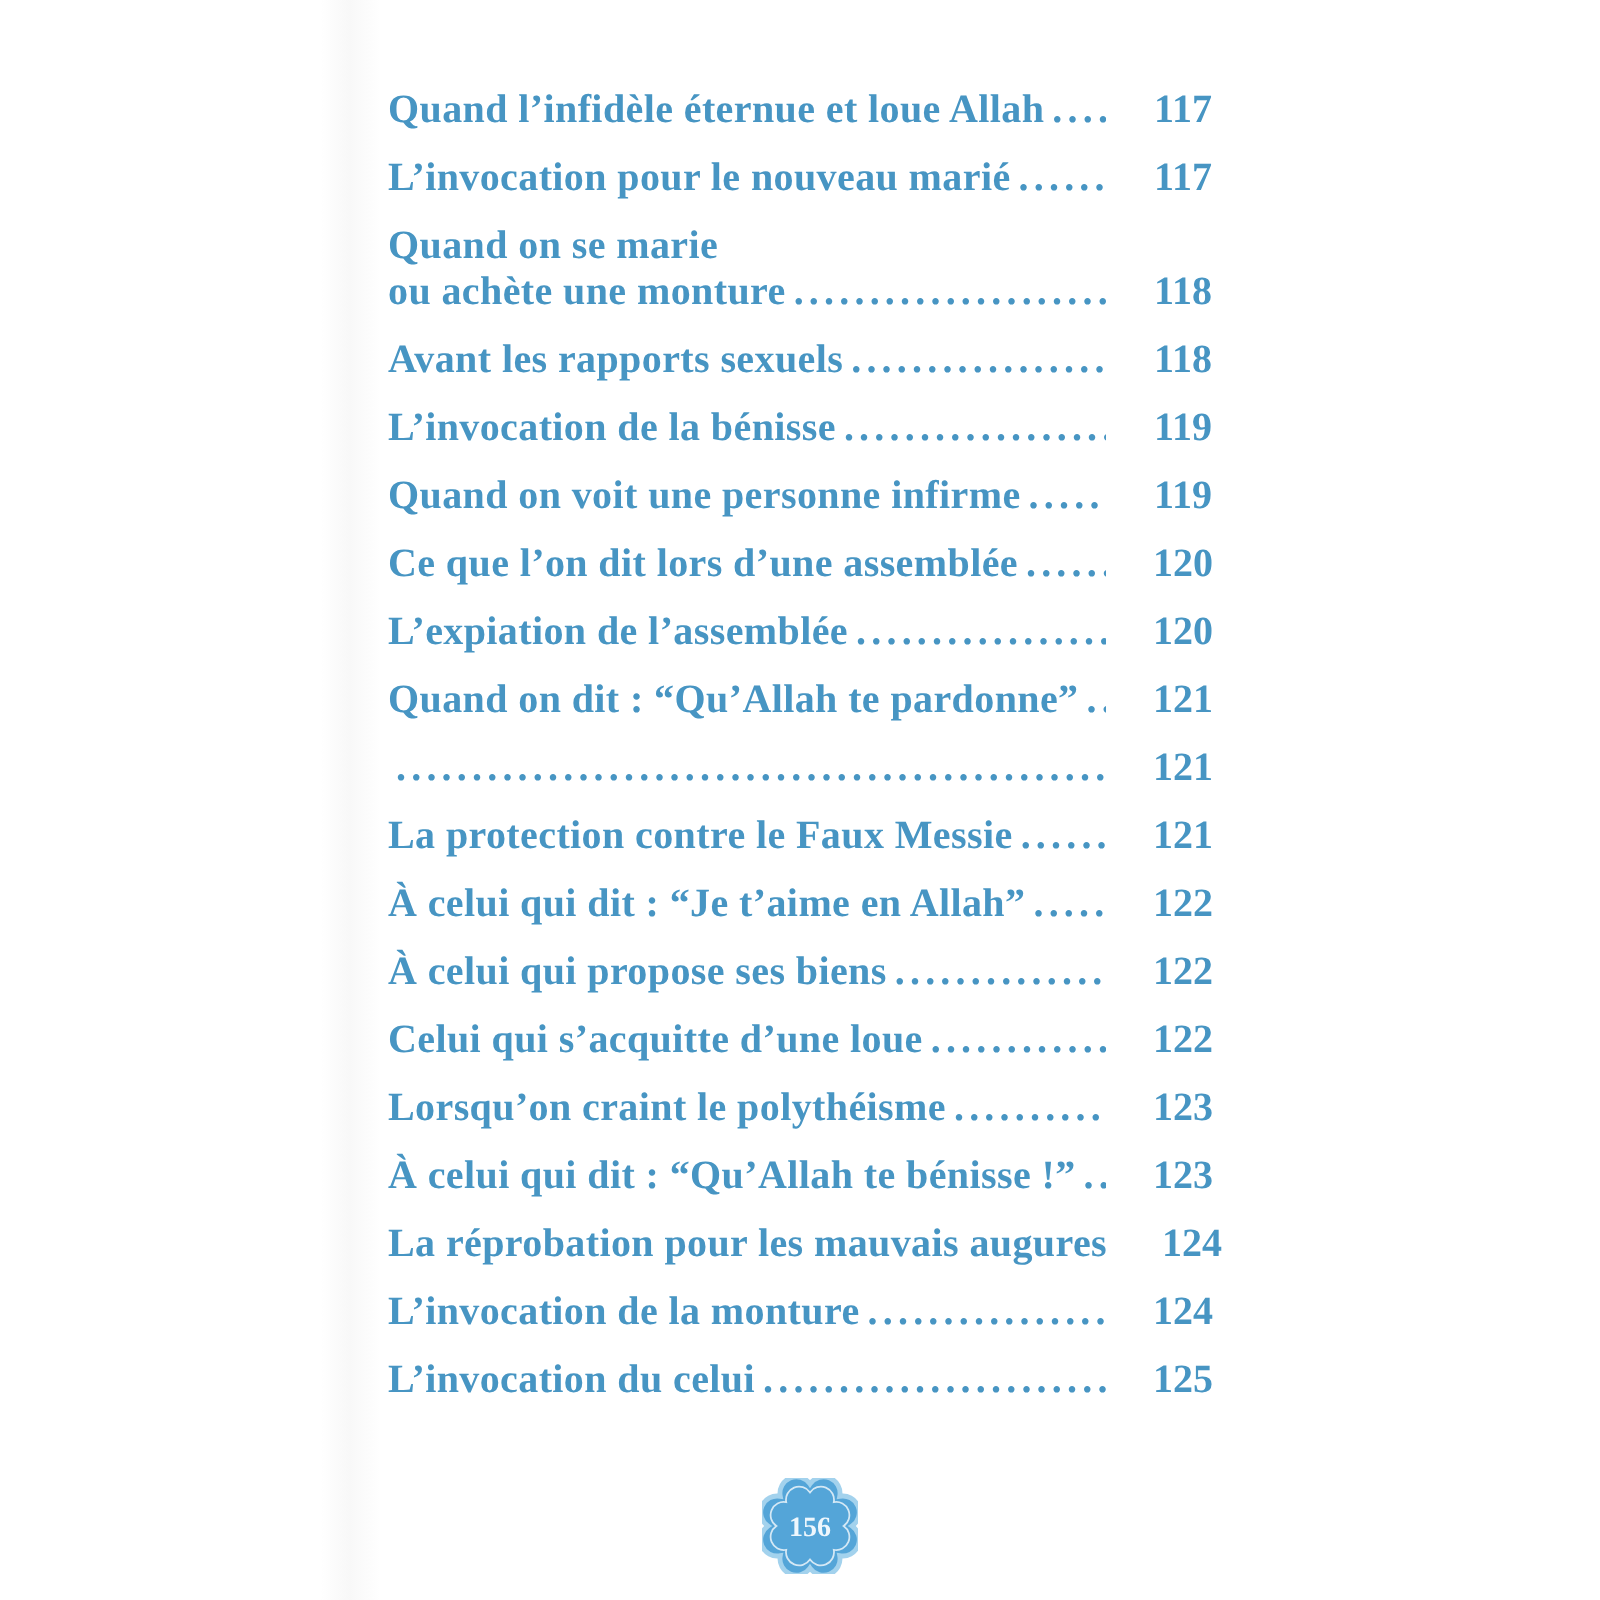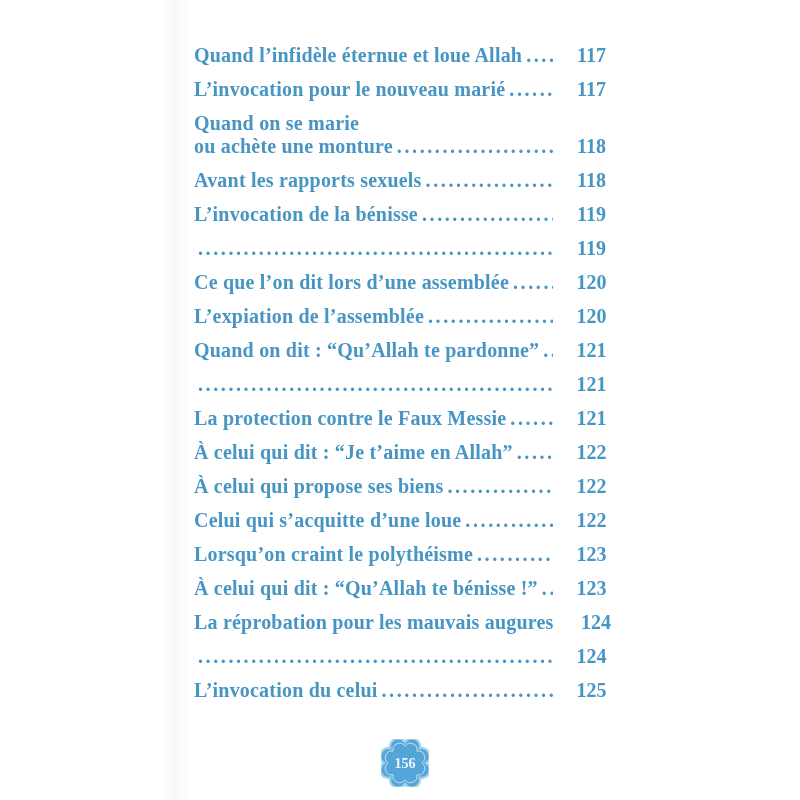--- a/index.html
+++ b/index.html
@@ -108,20 +108,21 @@
       </div>
       <div class="entry">
         <div class="row">
           <span class="title">L’invocation de la bénisse</span>
           <span class="leader">..........................................................................................</span>
           <span class="page-num">119</span>
         </div>
       </div>
       <div class="entry">
         <div class="row">
+          <span class="title">Quand on voit une personne infirme</span>
           <span class="leader">..........................................................................................</span>
           <span class="page-num">119</span>
         </div>
       </div>
       <div class="entry">
         <div class="row">
           <span class="title">Ce que l’on dit lors d’une assemblée</span>
           <span class="leader">..........................................................................................</span>
           <span class="page-num">120</span>
         </div>
@@ -190,20 +191,21 @@
       </div>
       <div class="entry">
         <div class="row">
           <span class="title">La réprobation pour les mauvais augures</span>
           <span class="leader">..........................................................................................</span>
           <span class="page-num">124</span>
         </div>
       </div>
       <div class="entry">
         <div class="row">
+          <span class="title">L’invocation de la monture</span>
           <span class="leader">..........................................................................................</span>
           <span class="page-num">124</span>
         </div>
       </div>
       <div class="entry">
         <div class="row">
           <span class="title">L’invocation du celui</span>
           <span class="leader">..........................................................................................</span>
           <span class="page-num">125</span>
         </div>

